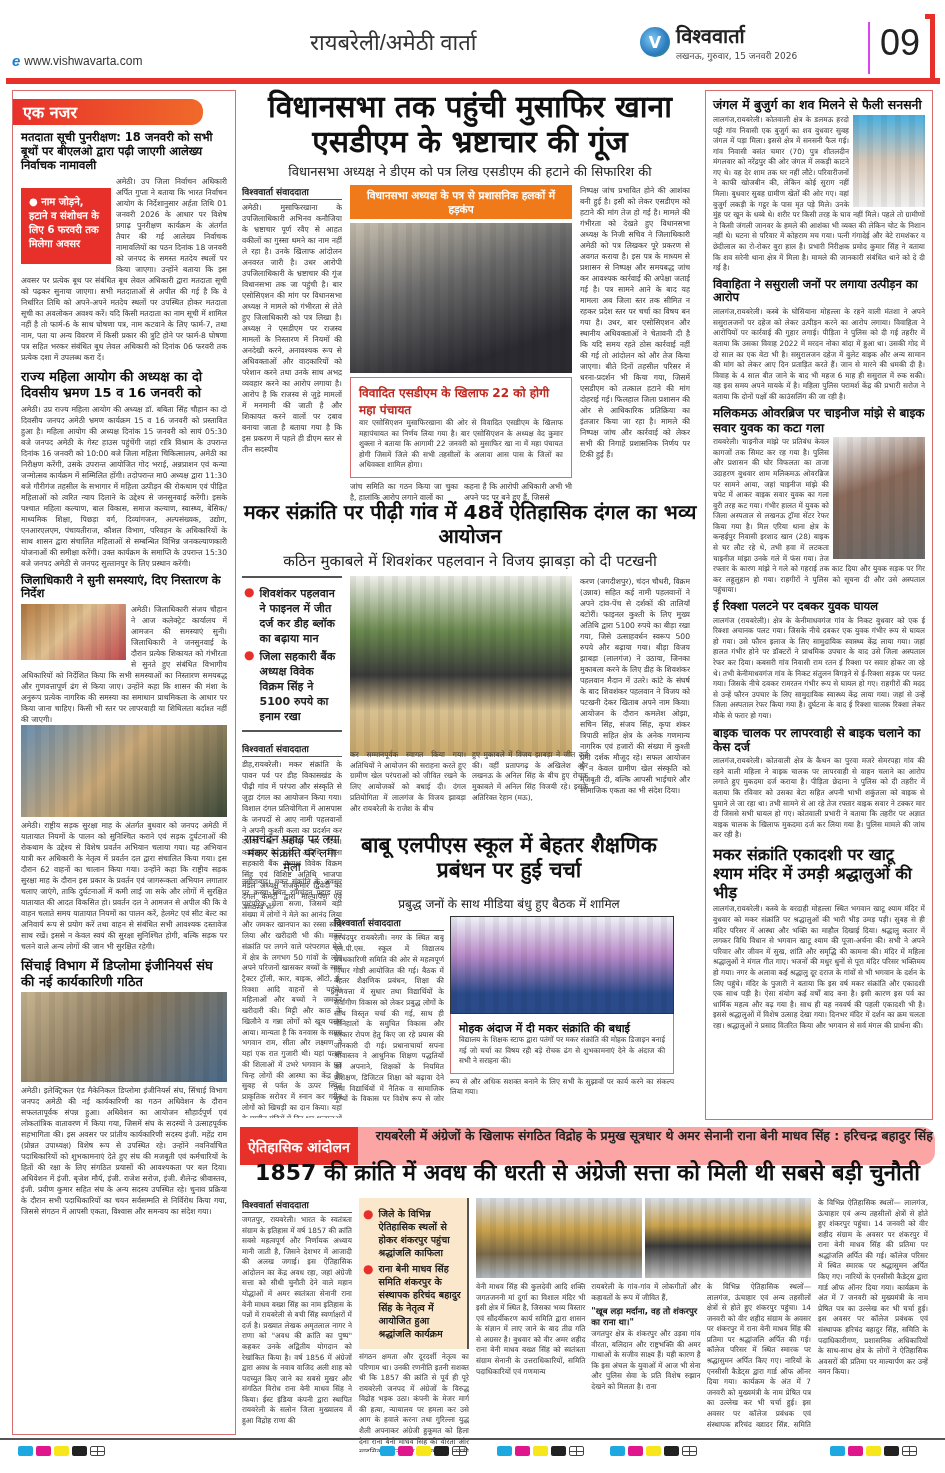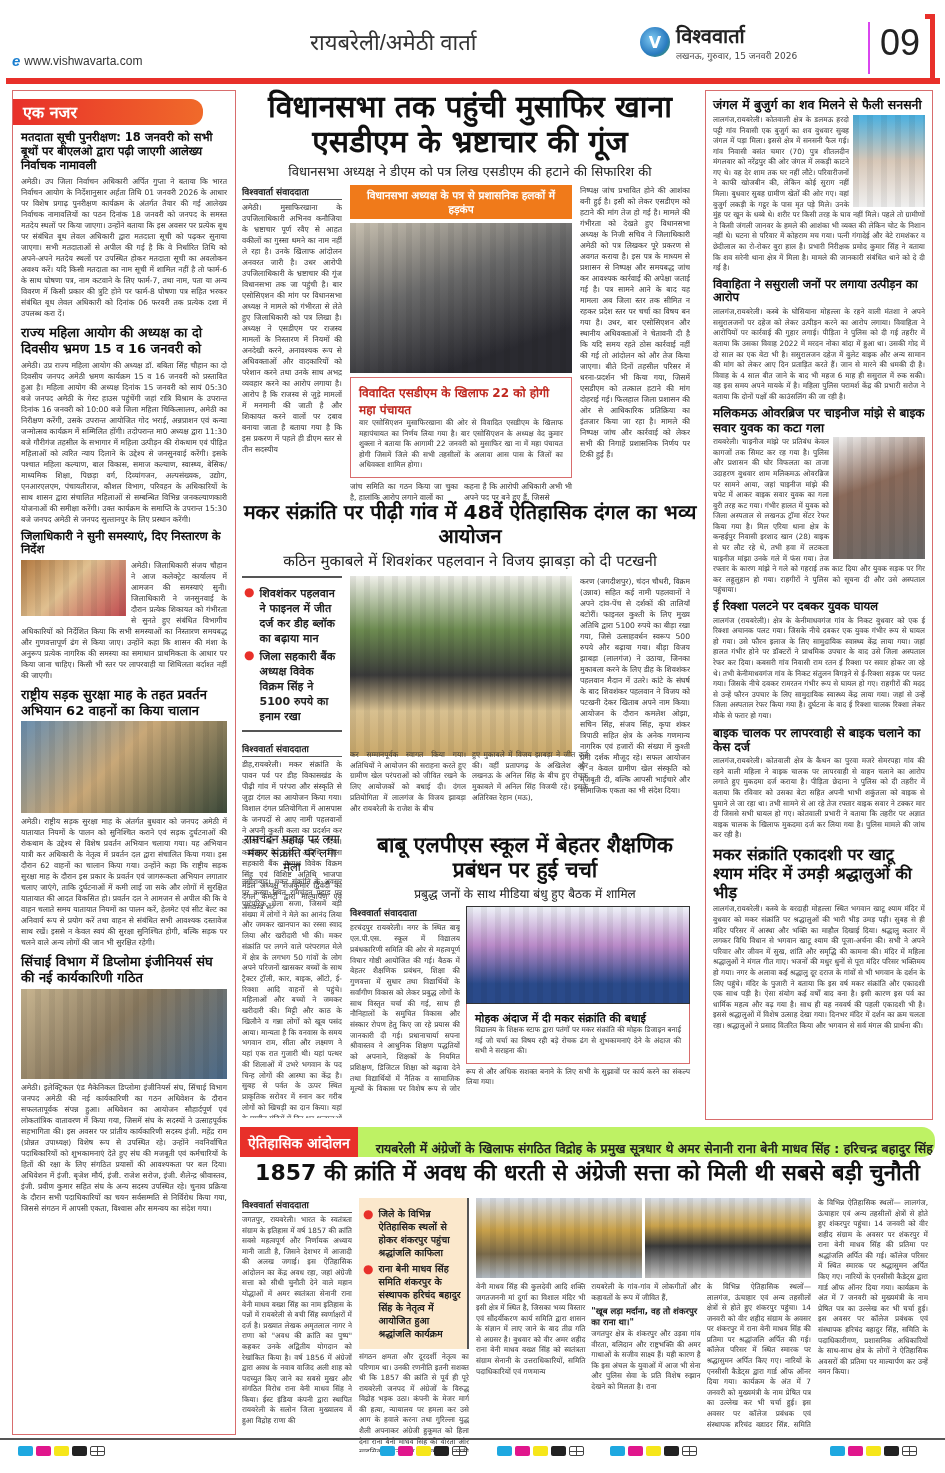--- a/index.html
+++ b/index.html
@@ -24,21 +24,21 @@
 .redbox{background:#e8302a;color:#fff;font-size:11px;padding:6px 8px;font-weight:bold}
 .photo{background:linear-gradient(135deg,#8a9aa8,#c9b79a 50%,#6c7b6a);position:relative}
 .photo::after{content:"";position:absolute;inset:0;background:repeating-linear-gradient(90deg,rgba(0,0,0,.06) 0 6px,transparent 6px 14px)}
 .orange-tag{background:#f07a1a;color:#fff;font-size:13px;font-weight:bold;padding:3px 6px;text-align:center}
 .note{border:1.5px solid #d86d6d;background:#fff;padding:6px 8px}
 .note .t{color:#c0281f;font-weight:bold;font-size:14px}
 .bullets{border-top:2px solid #555;border-bottom:2px solid #555;padding:4px 2px;font-size:11px;font-weight:bold;color:#222}
 .bullets div{display:flex;gap:5px;margin:3px 0}
 .bullets .dot{color:#e8302a;font-size:12px}
 .byline{font-size:9px;font-weight:bold;border-bottom:1px solid #555;padding-bottom:1px;margin-bottom:2px}
-.hist-bar{left:240px;top:1127px;width:695px;height:30px;background:#bef264;border-radius:0 13px 13px 0;display:flex;align-items:flex-end}
+.hist-bar{left:240px;top:1127px;width:695px;height:38px;background:#fca5a5;border-radius:0 13px 13px 0;display:flex;align-items:flex-start}
 .hist-bar .lbl{background:#e8302a;color:#fff;font-weight:bold;font-size:14px;padding:3px 8px;height:100%;display:flex;align-items:center}
 .hist-bar .txt{font-size:14px;font-weight:bold;color:#222;padding-left:18px}
 .regmarks{top:1446px;display:flex;gap:3px}
 .regmarks span{width:15px;height:10px;border-radius:2px}
 </style>
 </head>
 <body>
 
 <div class="abs masthead">
   <div class="abs url">
@@ -55,30 +55,32 @@
   </div>
   <div class="abs pageno">09</div>
   <div class="abs pageno-frame"></div>
 </div>
 <div class="abs redbar"></div>
 
 <div class="abs col boxed" style="left:12px;top:90px;width:224px;height:1345px;padding:4px 8px;overflow:hidden">
   <div class="tag" style="margin:4px 0 6px -8px;width:190px">एक नजर</div>
   <div class="h2" style="font-size:11.5px;margin-bottom:4px">मतदाता सूची पुनरीक्षण: 18 जनवरी को सभी बूथों पर बीएलओ द्वारा पढ़ी जाएगी आलेख्य निर्वाचक नामावली</div>
   <div style="position:relative;overflow:hidden">
+    <div class="redbox" style="float:left;width:90px;height:76px;margin:12px 5px 2px 0;font-size:10px">
+      <span>● </span><span>नाम जोड़ने, हटाने व संशोधन के लिए 6 फरवरी तक मिलेगा अवसर</span>
+    </div>
     <div class="body" style="font-size:7.6px">अमेठी। उप जिला निर्वाचन अधिकारी अर्पित गुप्ता ने बताया कि भारत निर्वाचन आयोग के निर्देशानुसार अर्हता तिथि 01 जनवरी 2026 के आधार पर विशेष प्रगाढ़ पुनरीक्षण कार्यक्रम के अंतर्गत तैयार की गई आलेख्य निर्वाचक नामावलियों का पठन दिनांक 18 जनवरी को जनपद के समस्त मतदेय स्थलों पर किया जाएगा। उन्होंने बताया कि इस अवसर पर प्रत्येक बूथ पर संबंधित बूथ लेवल अधिकारी द्वारा मतदाता सूची को पढ़कर सुनाया जाएगा। सभी मतदाताओं से अपील की गई है कि वे निर्धारित तिथि को अपने-अपने मतदेय स्थलों पर उपस्थित होकर मतदाता सूची का अवलोकन अवश्य करें। यदि किसी मतदाता का नाम सूची में शामिल नहीं है तो फार्म-6 के साथ घोषणा पत्र, नाम कटवाने के लिए फार्म-7, तथा नाम, पता या अन्य विवरण में किसी प्रकार की त्रुटि होने पर फार्म-8 घोषणा पत्र सहित भरकर संबंधित बूथ लेवल अधिकारी को दिनांक 06 फरवरी तक प्रत्येक दशा में उपलब्ध करा दें।</div>
   </div>
   <div class="h2" style="font-size:13px;margin:6px 0 3px">राज्य महिला आयोग की अध्यक्ष का दो दिवसीय भ्रमण 15 व 16 जनवरी को</div>
   <div class="body" style="font-size:7.6px">अमेठी। उप्र राज्य महिला आयोग की अध्यक्ष डॉ. बबिता सिंह चौहान का दो दिवसीय जनपद अमेठी भ्रमण कार्यक्रम 15 व 16 जनवरी को प्रस्तावित हुआ है। महिला आयोग की अध्यक्ष दिनांक 15 जनवरी को सायं 05:30 बजे जनपद अमेठी के गेस्ट हाउस पहुंचेंगी जहां रात्रि विश्राम के उपरान्त दिनांक 16 जनवरी को 10:00 बजे जिला महिला चिकित्सालय, अमेठी का निरीक्षण करेंगी, उसके उपरान्त आयोजित गोद भराई, अन्नप्राशन एवं कन्या जन्मोत्सव कार्यक्रम में सम्मिलित होंगी। तदोपरान्त मा0 अध्यक्ष द्वारा 11:30 बजे गौरीगंज तहसील के सभागार में महिला उत्पीड़न की रोकथाम एवं पीड़ित महिलाओं को त्वरित न्याय दिलाने के उद्देश्य से जनसुनवाई करेंगी। इसके पश्चात महिला कल्याण, बाल विकास, समाज कल्याण, स्वास्थ्य, बेसिक/माध्यमिक शिक्षा, पिछड़ा वर्ग, दिव्यांगजन, अल्पसंख्यक, उद्योग, एनआरएलएम, पंचायतीराज, कौशल विभाग, परिवहन के अधिकारियों के साथ शासन द्वारा संचालित महिलाओं से सम्बन्धित विभिन्न जनकल्याणकारी योजनाओं की समीक्षा करेंगी। उक्त कार्यक्रम के समाप्ति के उपरान्त 15:30 बजे जनपद अमेठी से जनपद सुल्तानपुर के लिए प्रस्थान करेंगी।</div>
   <div class="h2" style="font-size:11.5px;margin:5px 0 3px">जिलाधिकारी ने सुनी समस्याएं, दिए निस्तारण के निर्देश</div>
   <div style="overflow:hidden">
     <div class="photo" style="float:left;width:105px;height:56px;margin:0 5px 2px 0;background:linear-gradient(135deg,#b27840,#e0c090 45%,#c04a50)"></div>
     <div class="body" style="font-size:7.6px">अमेठी। जिलाधिकारी संजय चौहान ने आज कलेक्ट्रेट कार्यालय में आमजन की समस्याएं सुनी। जिलाधिकारी ने जनसुनवाई के दौरान प्रत्येक शिकायत को गंभीरता से सुनते हुए संबंधित विभागीय अधिकारियों को निर्देशित किया कि सभी समस्याओं का निस्तारण समयबद्ध और गुणवत्तापूर्ण ढंग से किया जाए। उन्होंने कहा कि शासन की मंशा के अनुरूप प्रत्येक नागरिक की समस्या का समाधान प्राथमिकता के आधार पर किया जाना चाहिए। किसी भी स्तर पर लापरवाही या शिथिलता बर्दाश्त नहीं की जाएगी।</div>
   </div>
-  <div class="h2" style="font-size:13px;margin:6px 0 3px">राष्ट्रीय सड़क सुरक्षा माह के तहत प्रवर्तन अभियान 62 वाहनों का किया चालान</div>
   <div class="photo" style="width:100%;height:92px;margin-bottom:3px;background:linear-gradient(135deg,#6a8fb0,#c9a878 45%,#3d4a3a)"></div>
   <div class="body" style="font-size:7.6px">अमेठी। राष्ट्रीय सड़क सुरक्षा माह के अंतर्गत बुधवार को जनपद अमेठी में यातायात नियमों के पालन को सुनिश्चित कराने एवं सड़क दुर्घटनाओं की रोकथाम के उद्देश्य से विशेष प्रवर्तन अभियान चलाया गया। यह अभियान यात्री कर अधिकारी के नेतृत्व में प्रवर्तन दल द्वारा संचालित किया गया। इस दौरान 62 वाहनों का चालान किया गया। उन्होंने कहा कि राष्ट्रीय सड़क सुरक्षा माह के दौरान इस प्रकार के प्रवर्तन एवं जागरूकता अभियान लगातार चलाए जाएंगे, ताकि दुर्घटनाओं में कमी लाई जा सके और लोगों में सुरक्षित यातायात की आदत विकसित हो। प्रवर्तन दल ने आमजन से अपील की कि वे वाहन चलाते समय यातायात नियमों का पालन करें, हेलमेट एवं सीट बेल्ट का अनिवार्य रूप से प्रयोग करें तथा वाहन से संबंधित सभी आवश्यक दस्तावेज साथ रखें। इससे न केवल स्वयं की सुरक्षा सुनिश्चित होगी, बल्कि सड़क पर चलने वाले अन्य लोगों की जान भी सुरक्षित रहेगी।</div>
   <div class="h2" style="font-size:13px;margin:6px 0 3px">सिंचाई विभाग में डिप्लोमा इंजीनियर्स संघ की नई कार्यकारिणी गठित</div>
   <div class="photo" style="width:100%;height:90px;margin-bottom:3px;background:linear-gradient(135deg,#c8b590,#8a7a60 45%,#4a6a8a)"></div>
   <div class="body" style="font-size:7.6px">अमेठी। इलेक्ट्रिकल एंड मैकेनिकल डिप्लोमा इंजीनियर्स संघ, सिंचाई विभाग जनपद अमेठी की नई कार्यकारिणी का गठन अधिवेशन के दौरान सफलतापूर्वक संपन्न हुआ। अधिवेशन का आयोजन सौहार्दपूर्ण एवं लोकतांत्रिक वातावरण में किया गया, जिसमें संघ के सदस्यों ने उत्साहपूर्वक सहभागिता की। इस अवसर पर प्रांतीय कार्यकारिणी सदस्य इंजी. महेंद्र राम (प्रोन्नत उपाध्यक्ष) विशेष रूप से उपस्थित रहे। उन्होंने नवनिर्वाचित पदाधिकारियों को शुभकामनाएं देते हुए संघ की मजबूती एवं कर्मचारियों के हितों की रक्षा के लिए संगठित प्रयासों की आवश्यकता पर बल दिया। अधिवेशन में इंजी. बृजेश मौर्य, इंजी. राजेश सरोज, इंजी. शैलेन्द्र श्रीवास्तव, इंजी. प्रवीण कुमार सहित संघ के अन्य सदस्य उपस्थित रहे। चुनाव प्रक्रिया के दौरान सभी पदाधिकारियों का चयन सर्वसम्मति से निर्विरोध किया गया, जिससे संगठन में आपसी एकता, विश्वास और समन्वय का संदेश गया।</div>
 </div>
 
 <div class="abs" style="left:242px;top:90px;width:456px;height:395px">
   <div class="h2" style="font-size:30px;text-align:center;line-height:1.15">विधानसभा तक पहुंची मुसाफिर खाना</div>
   <div class="h2" style="font-size:30px;text-align:center;line-height:1.15">एसडीएम के भ्रष्टाचार की गूंज</div>
@@ -135,23 +137,23 @@
 <div class="abs" style="left:350px;top:750px;width:238px;display:flex;gap:6px">
   <div class="body" style="font-size:7.4px;flex:1">कर सम्मानपूर्वक स्वागत किया गया। अतिथियों ने आयोजन की सराहना करते हुए ग्रामीण खेल परंपराओं को जीवित रखने के लिए आयोजकों को बधाई दी। दंगल प्रतियोगिता में लालगंज के विजय झाबड़ा और रायबरेली के राजेश के बीच</div>
   <div class="body" style="font-size:7.4px;flex:1">हुए मुकाबले में विजय झाबड़ा ने जीत दर्ज की। वहीं प्रतापगढ़ के अखिलेश और लखनऊ के अनिल सिंह के बीच हुए रोचक मुकाबले में अनिल सिंह विजयी रहे। इसके अतिरिक्त रेहान (मऊ),</div>
 </div>
 
 <div class="abs" style="left:242px;top:833px;width:100px;height:285px;overflow:hidden">
   <div class="h2" style="font-size:11.5px;text-align:center;font-weight:normal">रामचंदन पहाड़ पर लगा मकर संक्रांति पर लगा मेला</div>
   <div class="body" style="font-size:7.4px;margin-top:3px">नसीराबाद। मकर संक्रांति के अवसर पर कस्बा स्थित रामचंदन पहाड़ पर पारंपरिक मेला सजा, जिसमें बड़ी संख्या में लोगों ने मेले का आनंद लिया और जमकर खानपान का रस्सा स्वाद लिया और खरीदारी भी की। मकर संक्रांति पर लगने वाले परंपरागत मेले में क्षेत्र के लगभग 50 गांवों के लोग अपने परिजनों खासकर बच्चों के साथ ट्रैक्टर ट्रॉली, कार, बाइक, ऑटो, ई-रिक्शा आदि वाहनों से पहुंचे। महिलाओं और बच्चों ने जमकर खरीदारी की। मिट्टी और काठ के खिलौने व गन्ना लोगों को खूब पसंद आया। मान्यता है कि वनवास के समय भगवान राम, सीता और लक्ष्मण ने यहां एक रात गुजारी थी। यहां पत्थर की शिलाओं में उभरे भगवान के पद चिन्ह लोगों की आस्था का केंद्र है। सुबह से पर्वत के ऊपर स्थित प्राकृतिक सरोवर में स्नान कर गरीब लोगों को खिचड़ी का दान किया। यहां के प्राचीन मंदिरों में दिन भर श्रद्धालुओं ने पूजा अर्चना कर पुण्य लाभ कमाया। नगर पंचायत द्वारा मेला की व्यवस्थाएं संभाली गयी। ईशापुर कोतवाली प्रभारी नीरज कुमार पुलिस फोर्स के साथ मौजूद रहे।</div>
 </div>
 
-<div class="abs" style="left:350px;top:833px;width:350px;height:290px">
+<div class="abs" style="left:334px;top:833px;width:350px;height:290px">
   <div class="h2" style="font-size:21px;text-align:center;line-height:1.2">बाबू एलपीएस स्कूल में बेहतर शैक्षणिक प्रबंधन पर हुई चर्चा</div>
-  <div style="font-size:12px;text-align:center;margin:2px 0 4px">प्रबुद्ध जनों के साथ मीडिया बंधु हुए बैठक में शामिल</div>
+  <div style="font-size:12px;text-align:center;margin:12px 0 4px">प्रबुद्ध जनों के साथ मीडिया बंधु हुए बैठक में शामिल</div>
   <div style="display:flex;gap:6px">
     <div style="width:110px">
       <div class="byline">विश्ववार्ता संवाददाता</div>
       <div class="body" style="font-size:7.4px;height:170px;overflow:hidden">हरचंदपुर रायबरेली। नगर के स्थित बाबू एल.पी.एस. स्कूल में विद्यालय प्रबंधकारिणी समिति की ओर से महत्वपूर्ण विचार गोष्ठी आयोजित की गई। बैठक में बेहतर शैक्षणिक प्रबंधन, शिक्षा की गुणवत्ता में सुधार तथा विद्यार्थियों के सर्वांगीण विकास को लेकर प्रबुद्ध लोगों के साथ विस्तृत चर्चा की गई, साथ ही नौनिहालों के समुचित विकास और संस्कार रोपण हेतु किए जा रहे प्रयास की जानकारी दी गई। प्रधानाचार्या सपना श्रीवास्तव ने आधुनिक शिक्षण पद्धतियों को अपनाने, शिक्षकों के नियमित प्रशिक्षण, डिजिटल शिक्षा को बढ़ावा देने तथा विद्यार्थियों में नैतिक व सामाजिक मूल्यों के विकास पर विशेष रूप से जोर दिया। ये उज्जवल भविष्य की आधारशिला है। वरिष्ठ पत्रकार सहित समाजसेवियों ने भी अपने विचार रखे। बैठक के अंत में विद्यालय की शैक्षणिक</div>
     </div>
     <div style="width:224px">
       <div class="photo" style="height:98px;border:1px solid #333;background:linear-gradient(180deg,#eef2f8,#b98ac8 40%,#2a4a8a 80%)"></div>
       <div class="note" style="margin-top:0;border-top:none">
         <div style="font-size:11px;font-weight:bold;color:#111">मोहक अंदाज में दी मकर संक्रांति की बधाई</div>
         <div class="body" style="font-size:7.2px">विद्यालय के शिक्षक स्टाफ द्वारा पतंगों पर मकर संक्रांति की मोहक डिजाइन बनाई गई जो चर्चा का विषय रही बड़े रोचक ढंग से शुभकामनाएं देने के अंदाज की सभी ने सराहना की।</div>

